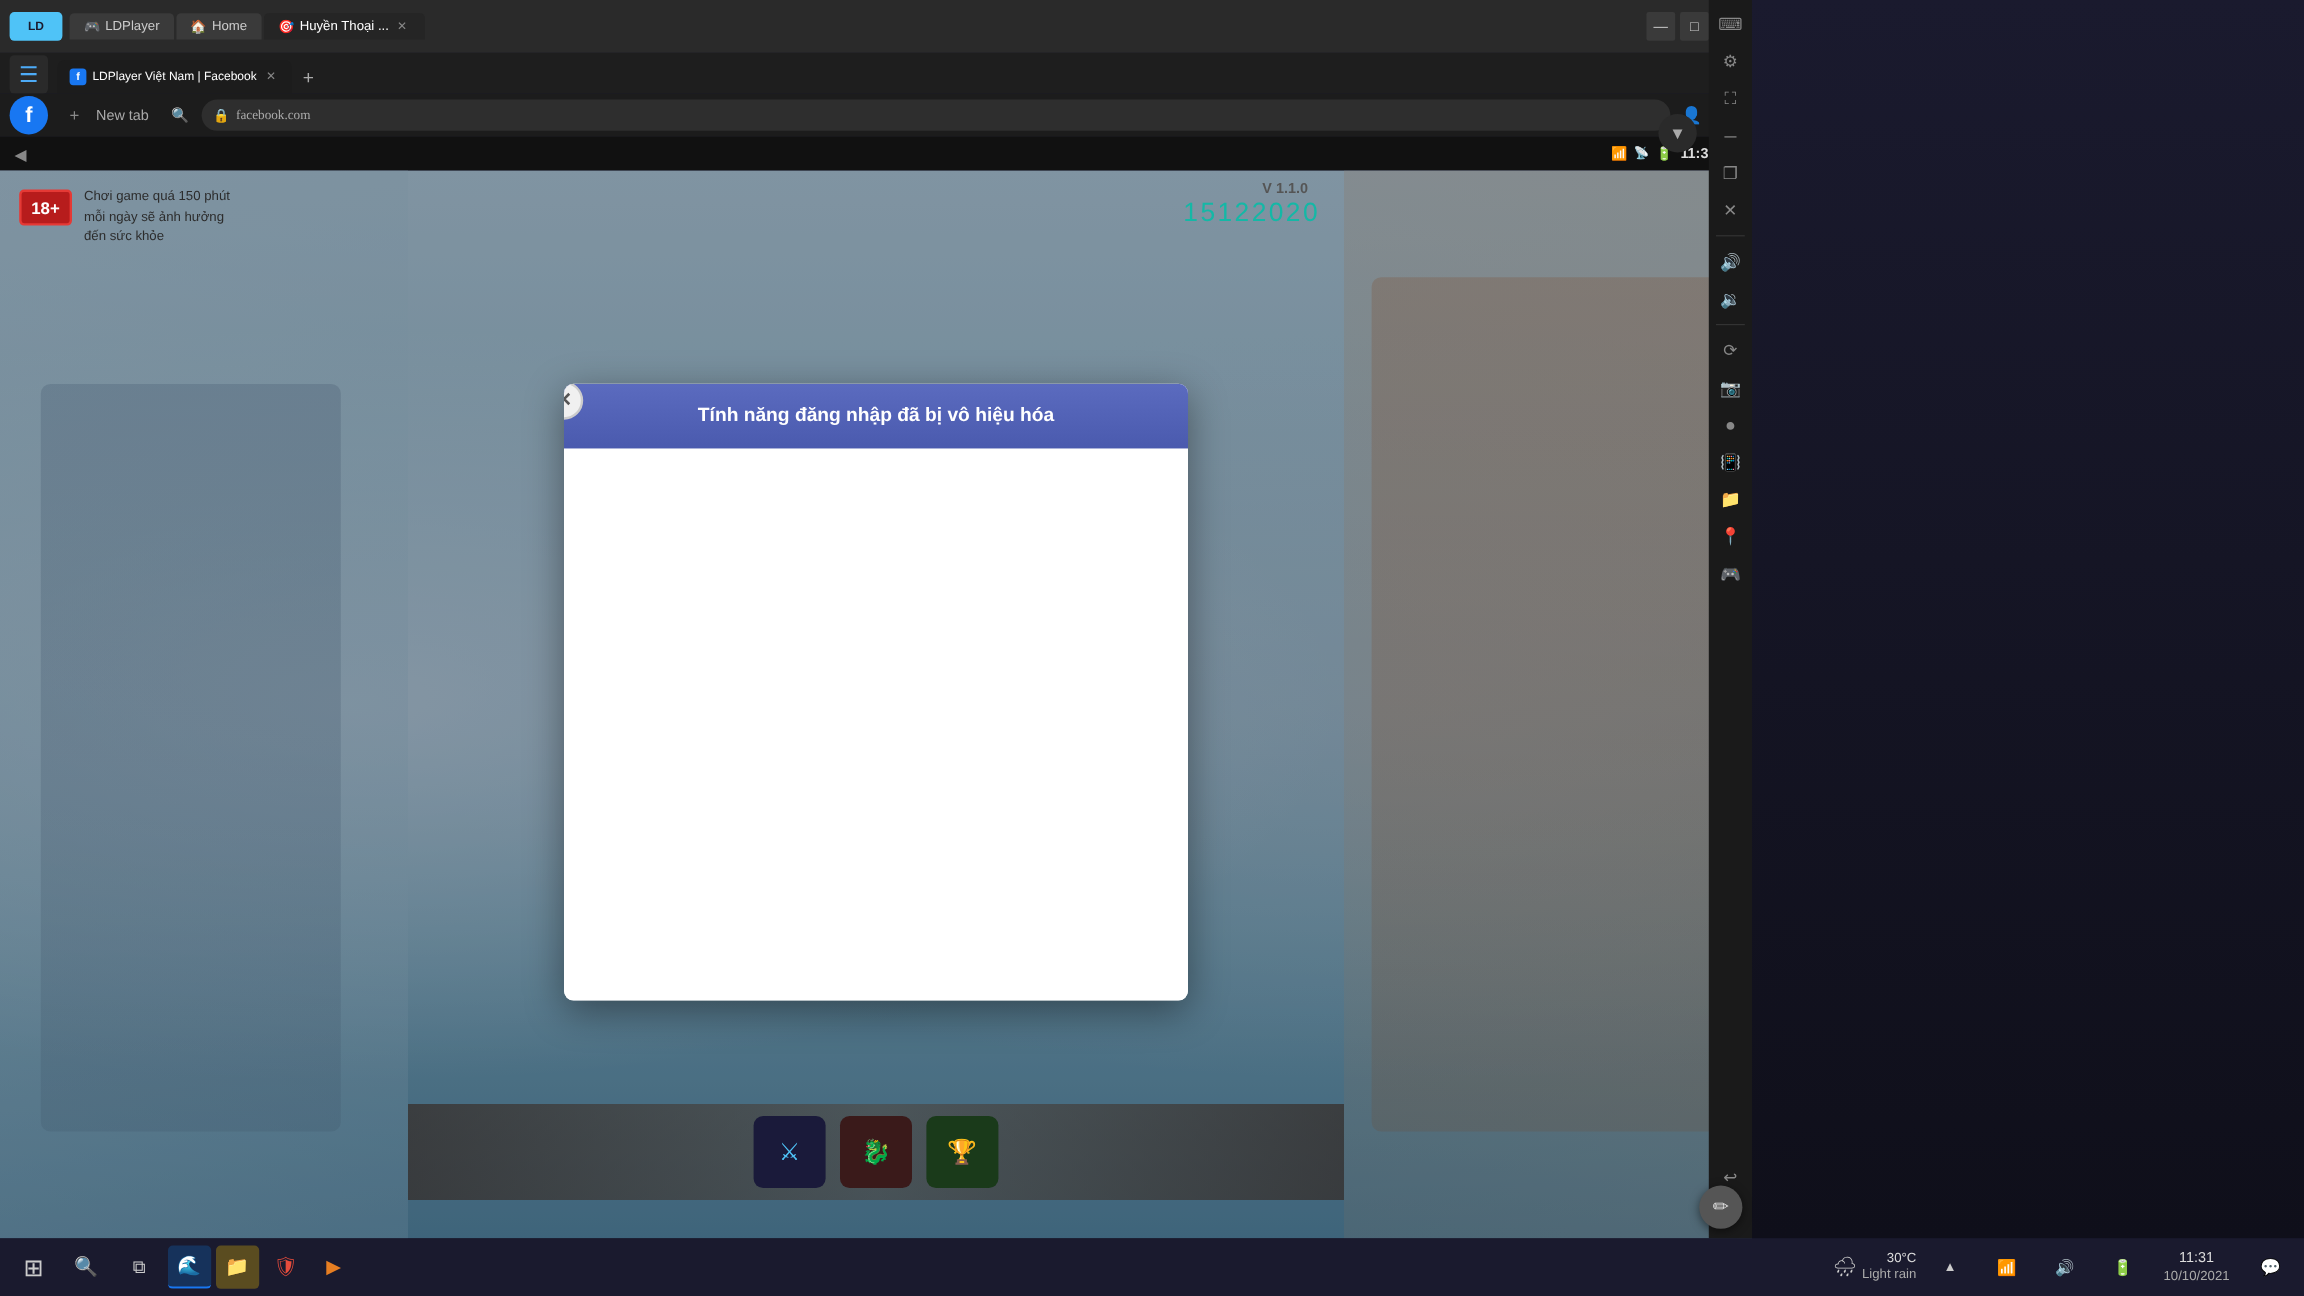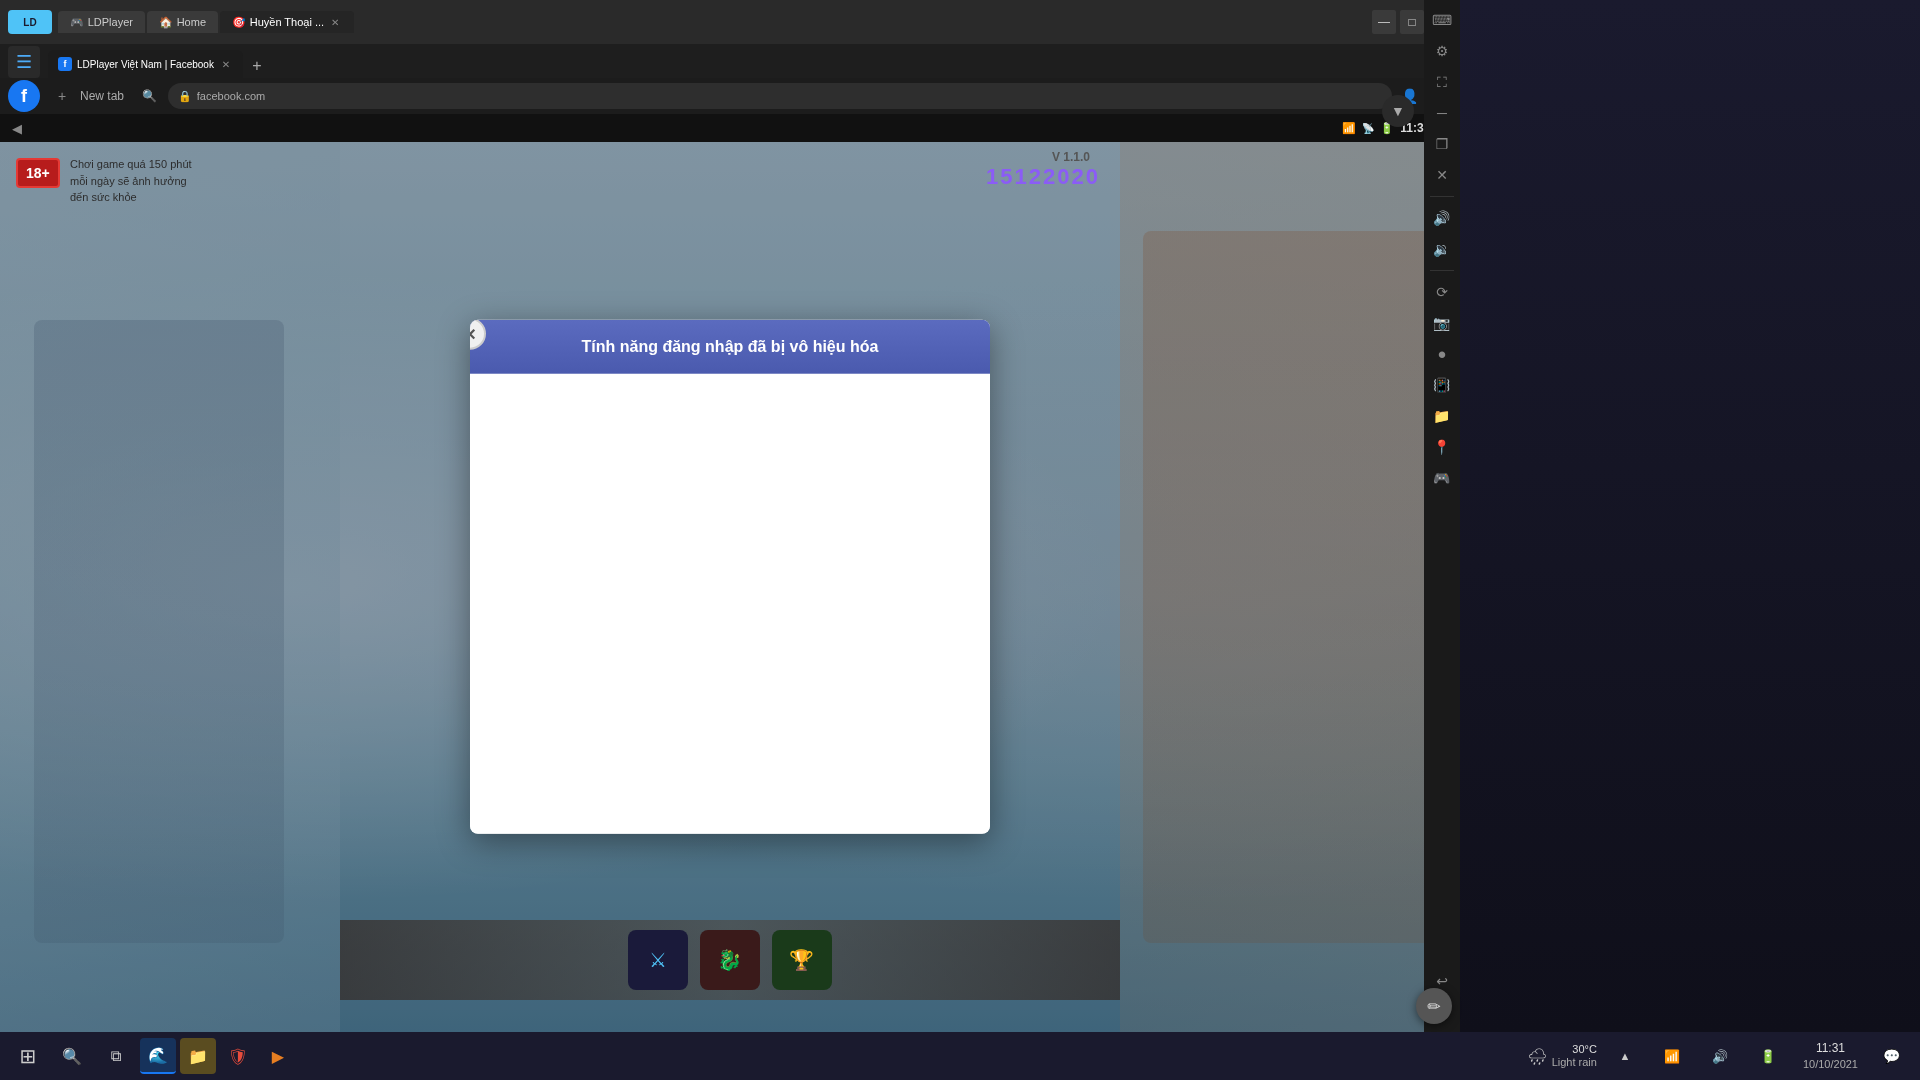--- a/index.html
+++ b/index.html
@@ -374,21 +374,21 @@
 
     <div style="display:flex;align-items:center;gap:6px;flex:0 0 auto;">
       <button class="bn-btn" style="font-size:14px;color:#888;">+</button>
       <span style="color:#aaa;font-size:12px;margin-right:8px;">New tab</span>
     </div>
 
     <button class="bn-btn">🔍</button>
 
     <div class="bn-addr">
       <span style="color:#888;font-size:11px;">🔒</span>
-      <input readonly="" style="pointer-events: none;" value="facebook.com">
+      <input readonly="" style="pointer-events: none; font-family: Liberation Serif, serif;" value="facebook.com">
     </div>
 
     <button class="bn-btn" style="font-size:14px;">👤</button>
     <button class="bn-btn" style="font-size:14px;">⋯</button>
   </div>
 
   <div class="android-statusbar">
     <div class="android-statusbar-left">
       <button style="background:transparent;border:none;color:#888;font-size:13px;cursor:pointer;">◀</button>
     </div>
@@ -423,21 +423,21 @@
         <div>Chơi game quá 150 phút</div>
         <div>mỗi ngày sẽ ảnh hưởng</div>
         <div>đến sức khỏe</div>
       </div>
     </div>
 
     <div style="position:absolute;top:8px;right:370px;color:#555;font-size:12px;font-weight:bold;z-index:5;">
       <span>V 1.1.0</span>
     </div>
 
-    <div style="position:absolute;top:22px;right:360px;color:#8b5cf6;font-size:22px;font-weight:bold;z-index:5;letter-spacing:2px;">
+    <div style="position:absolute;top:22px;right:360px;color:#14b8a6;font-size:22px;font-weight:normal;z-index:5;letter-spacing:2px;">
       <span>15122020</span>
     </div>
 
 
     <div style="position:absolute;bottom:32px;left:340px;right:340px;height:80px;background:linear-gradient(90deg,rgba(50,30,20,0.6),rgba(80,50,30,0.4),rgba(50,30,20,0.6));display:flex;align-items:center;justify-content:center;gap:12px;z-index:4;">
 
       <div style="width:60px;height:60px;background:#1a1a3a;border-radius:8px;display:flex;align-items:center;justify-content:center;color:#4fc3f7;font-size:20px;">⚔</div>
       <div style="width:60px;height:60px;background:#3a1a1a;border-radius:8px;display:flex;align-items:center;justify-content:center;color:#ef5350;font-size:20px;">🐉</div>
       <div style="width:60px;height:60px;background:#1a3a1a;border-radius:8px;display:flex;align-items:center;justify-content:center;color:#66bb6a;font-size:20px;">🏆</div>
     </div>

